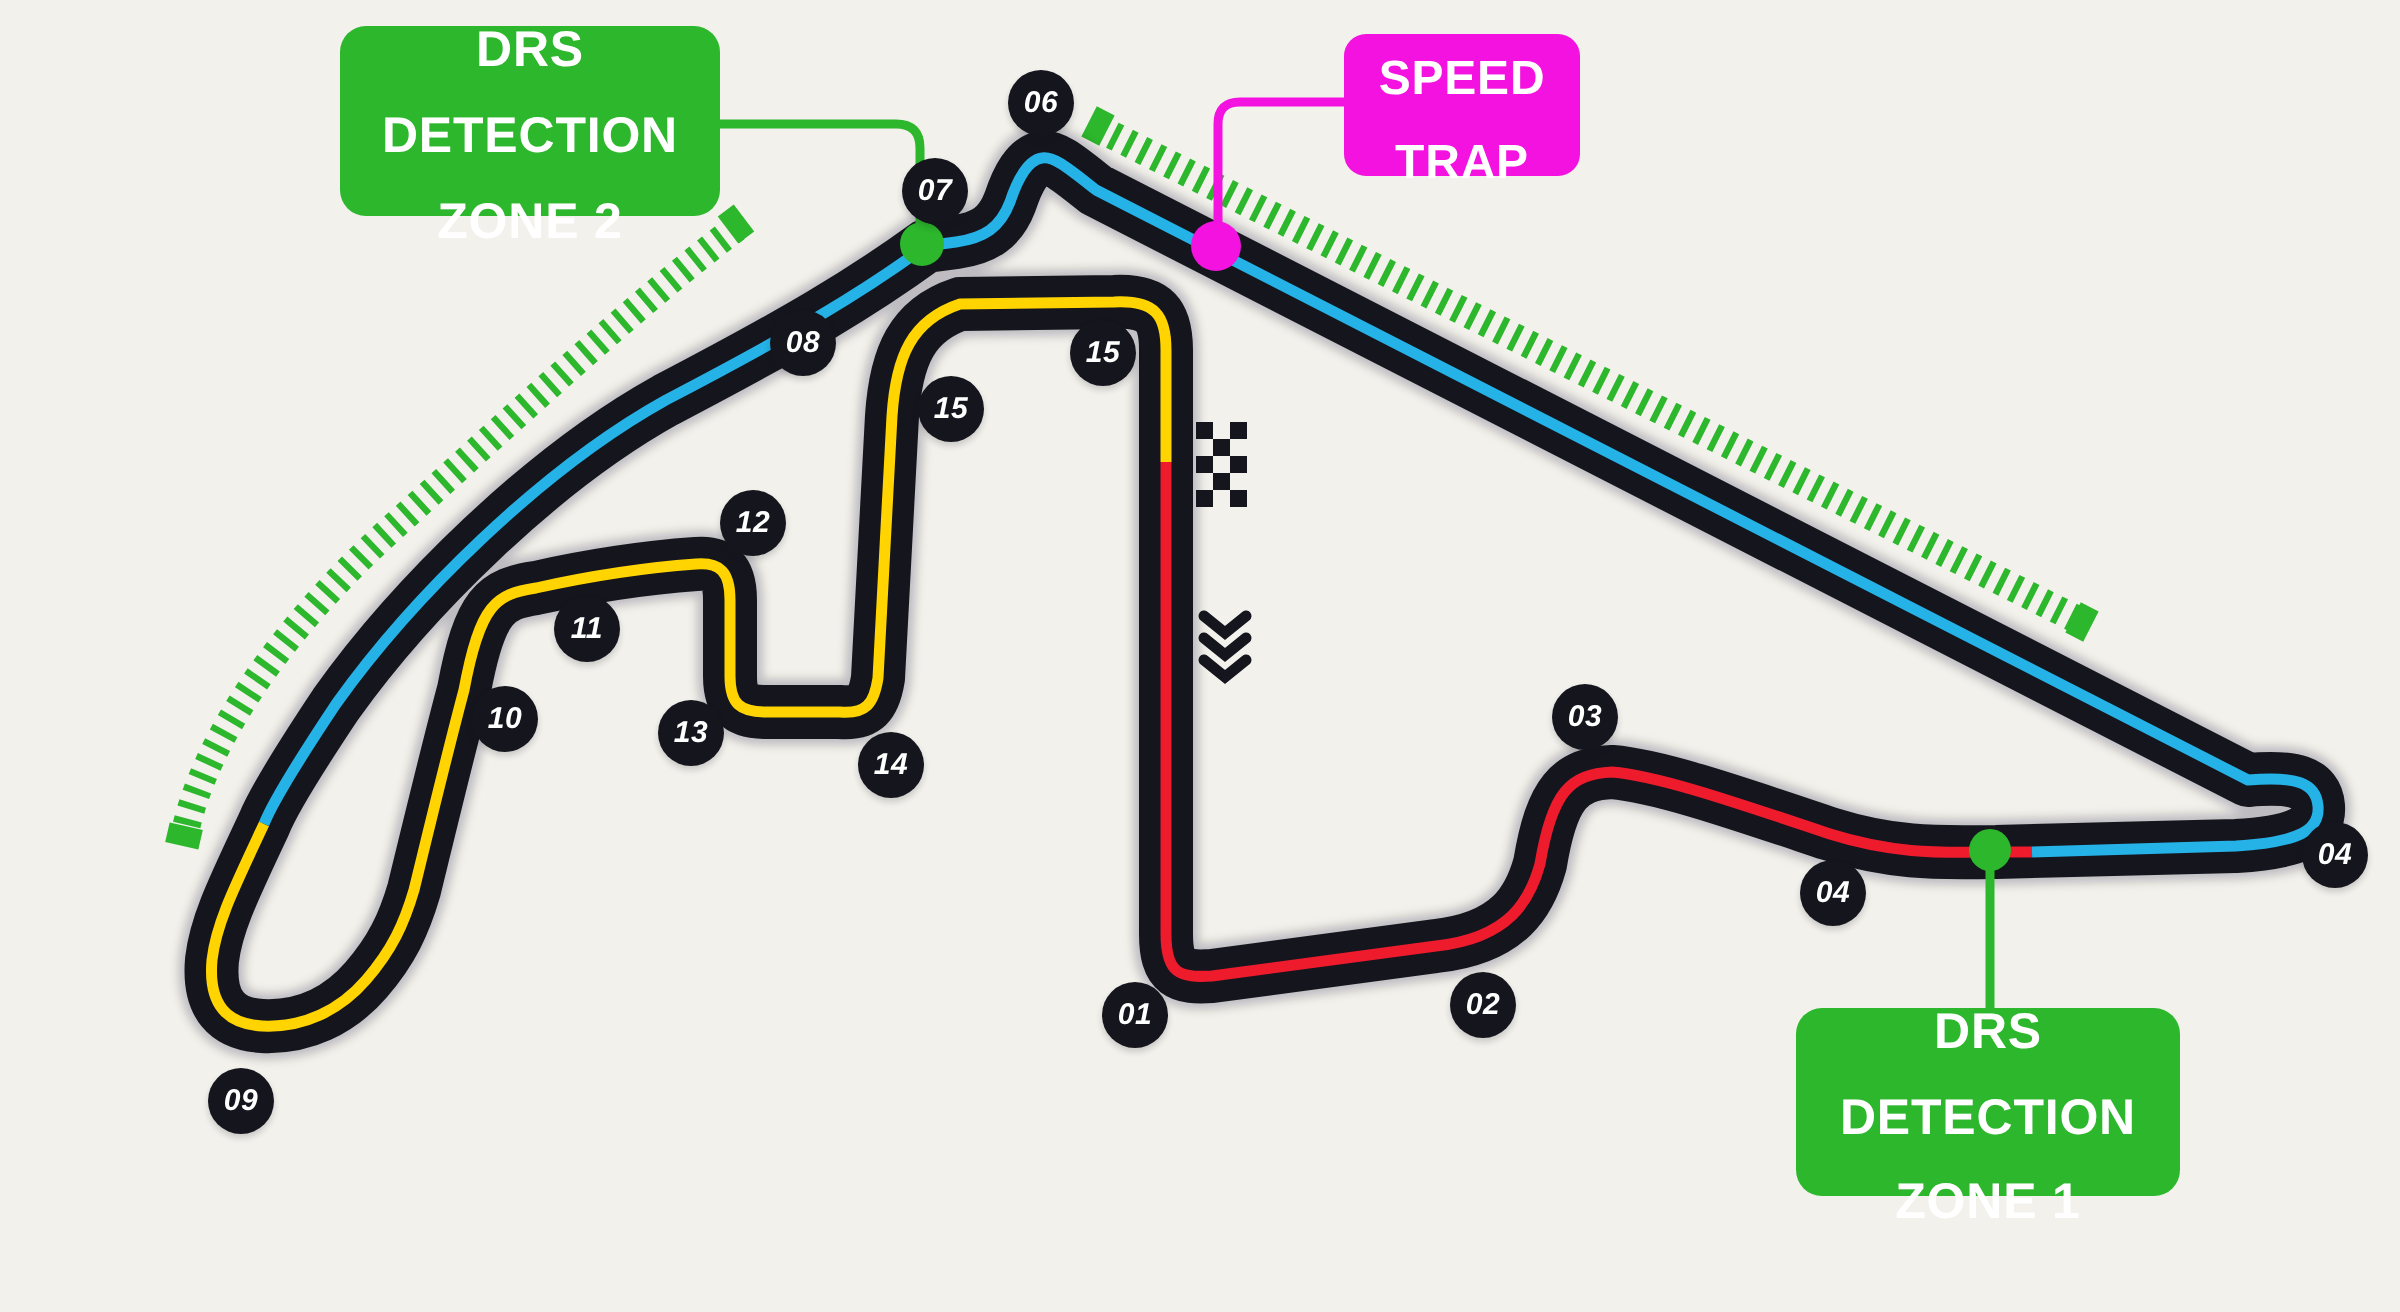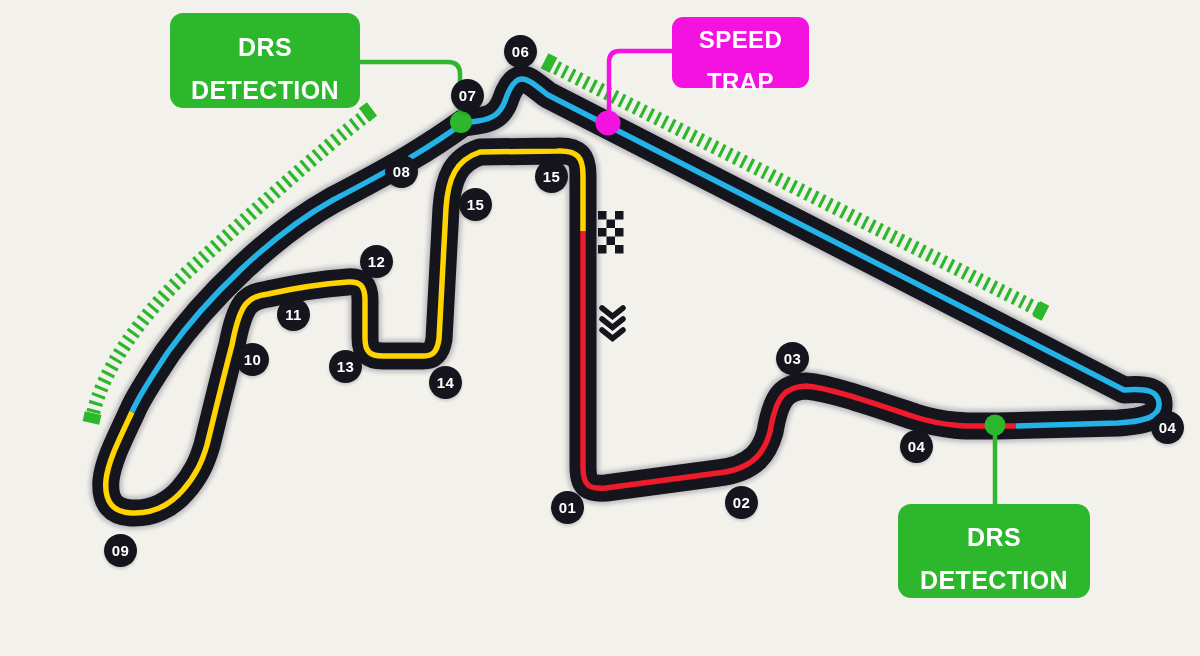--- a/index.html
+++ b/index.html
@@ -7,29 +7,30 @@
   .stage{
     position:relative;width:1200px;height:656px;overflow:hidden;
     font-family:"Liberation Sans",sans-serif;background:#f3f1ec;
   }
   .stage svg{position:absolute;left:0;top:0;}
   .turn{
     position:absolute;width:33px;height:33px;border-radius:50%;
     background:#15151e;color:#ffffff;display:flex;align-items:center;justify-content:center;
     font-size:15px;font-weight:800;letter-spacing:.3px;
     box-shadow:0 2px 3px rgba(21,21,30,.18);
+    font-style:italic;
   }
   .callout{
     position:absolute;color:#ffffff;font-weight:800;text-align:center;
     display:flex;flex-direction:column;justify-content:center;
     line-height:1.07;letter-spacing:.4px;border-radius:13px;
   }
   .callout .ln{white-space:nowrap;margin-top:16px;}
   #zone2{left:170px;top:13px;width:190px;height:95px;font-size:25px;}
-  #speedtrap{left:672px;top:17px;width:137px;height:71px;font-size:24px;border-radius:11px;}
+  #speedtrap{left:672px;top:17px;width:118px;height:71px;font-size:24px;border-radius:11px;}
   #zone1{left:898px;top:504px;width:192px;height:94px;font-size:25px;}
 </style>
 </head>
 <body>
 
 <div class="stage">
 
   <svg width="1200" height="656" viewBox="0 0 1200 656">
     <defs>
       <filter id="softblur" x="-20%" y="-20%" width="140%" height="140%">
@@ -101,25 +102,27 @@
   <div class="turn" style="left:277px;top:298px">11</div>
   <div class="turn" style="left:360px;top:245px">12</div>
   <div class="turn" style="left:329px;top:350px">13</div>
   <div class="turn" style="left:429px;top:366px">14</div>
   <div class="turn" style="left:459px;top:188px">15</div>
   <div class="turn" style="left:535px;top:160px">15</div>
 
   <div class="callout" id="zone2" style="background: rgb(44, 183, 44);">
     <span class="ln">DRS</span>
     <span class="ln">DETECTION</span>
+    <span class="ln">ZONE 2</span>
   </div>
 
   <div class="callout" id="speedtrap" style="background: rgb(243, 18, 223);">
     <span class="ln">SPEED</span>
     <span class="ln">TRAP</span>
   </div>
 
   <div class="callout" id="zone1" style="background: rgb(44, 183, 44);">
     <span class="ln">DRS</span>
     <span class="ln">DETECTION</span>
+    <span class="ln">ZONE 1</span>
   </div>
 
 </div>
 
 </body></html>

